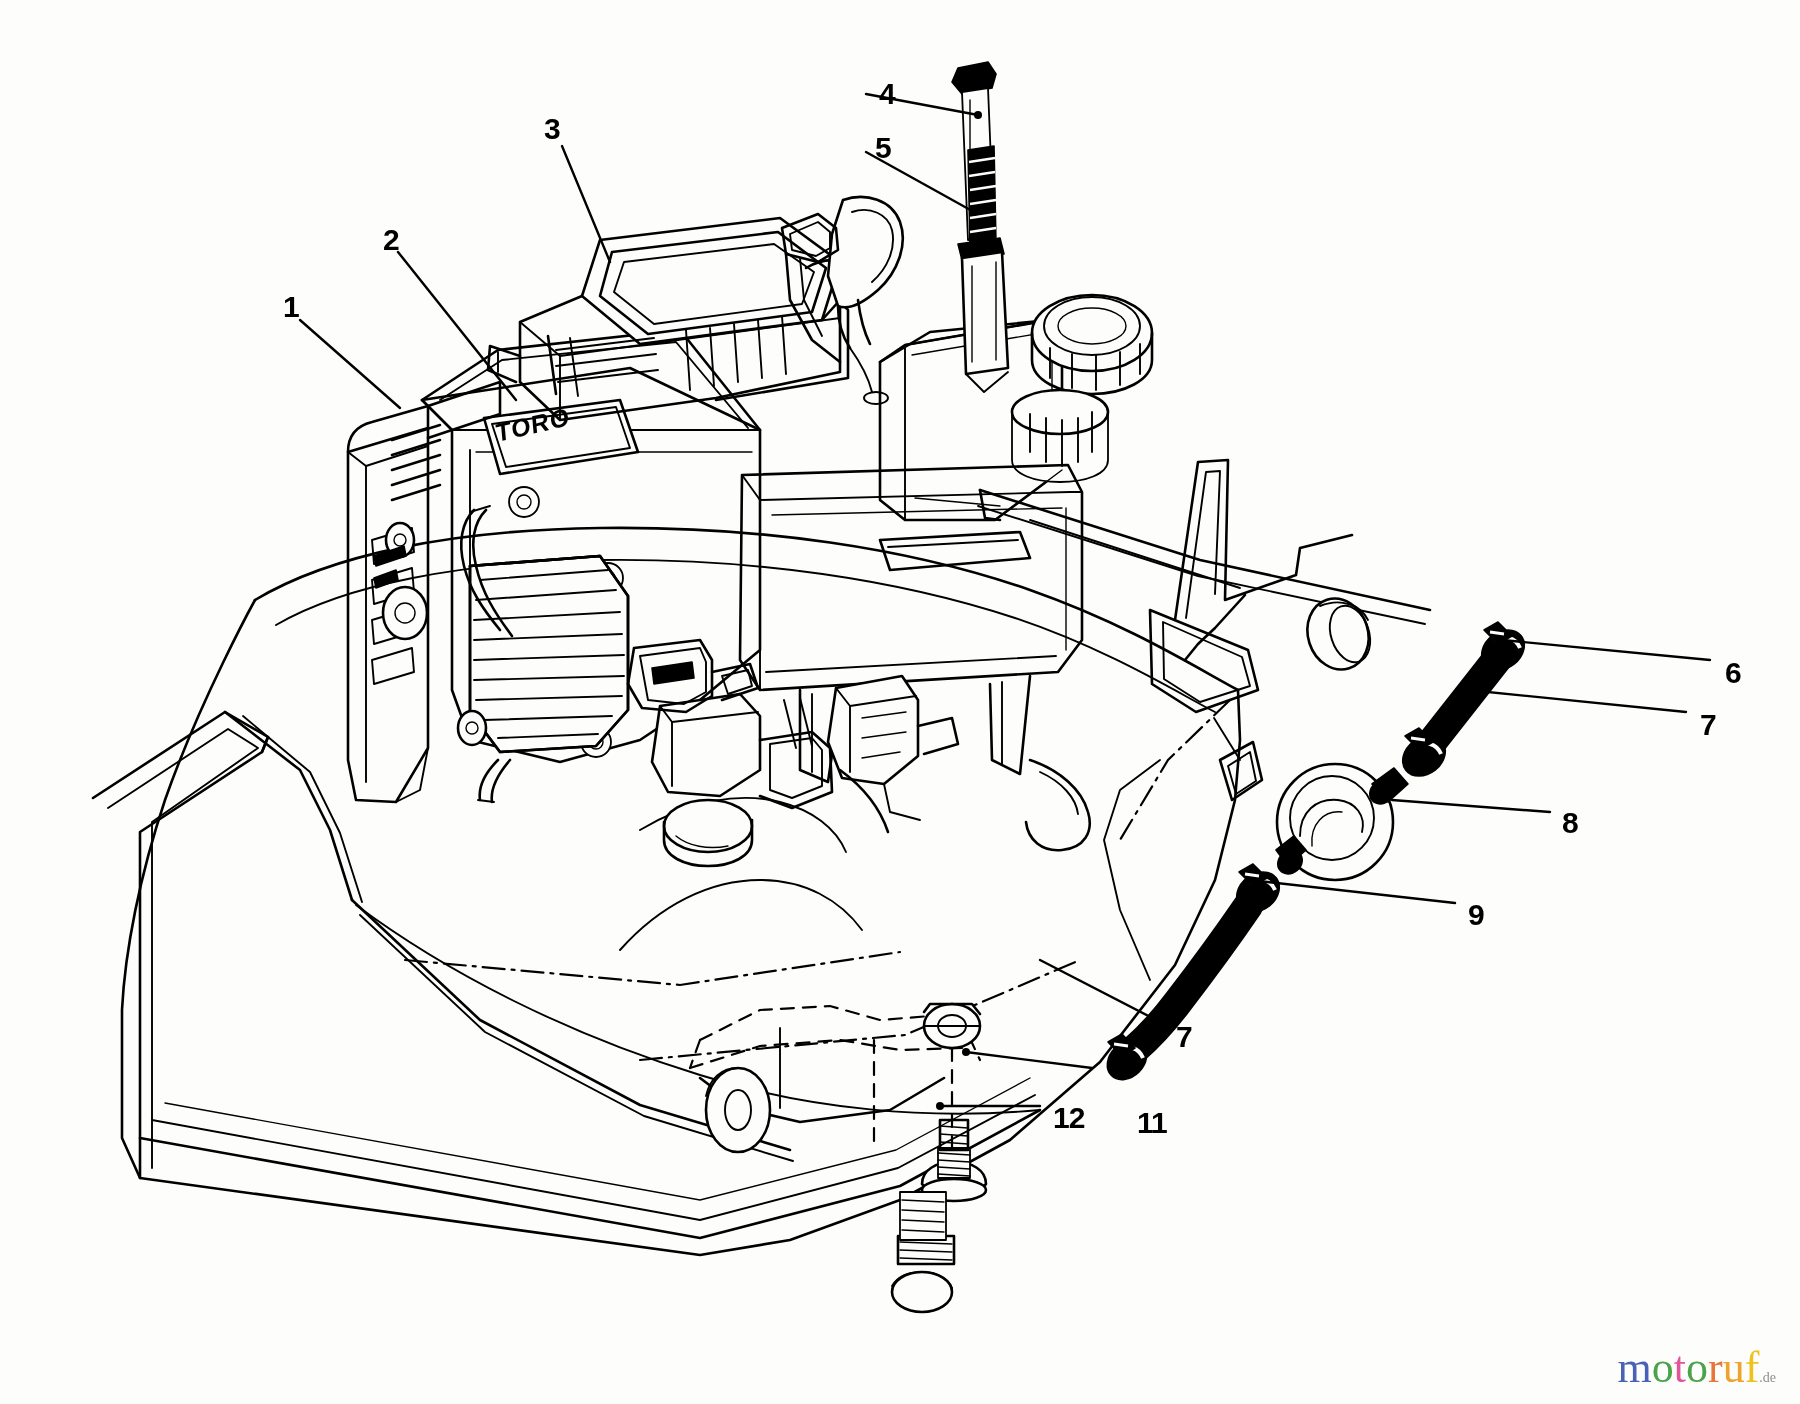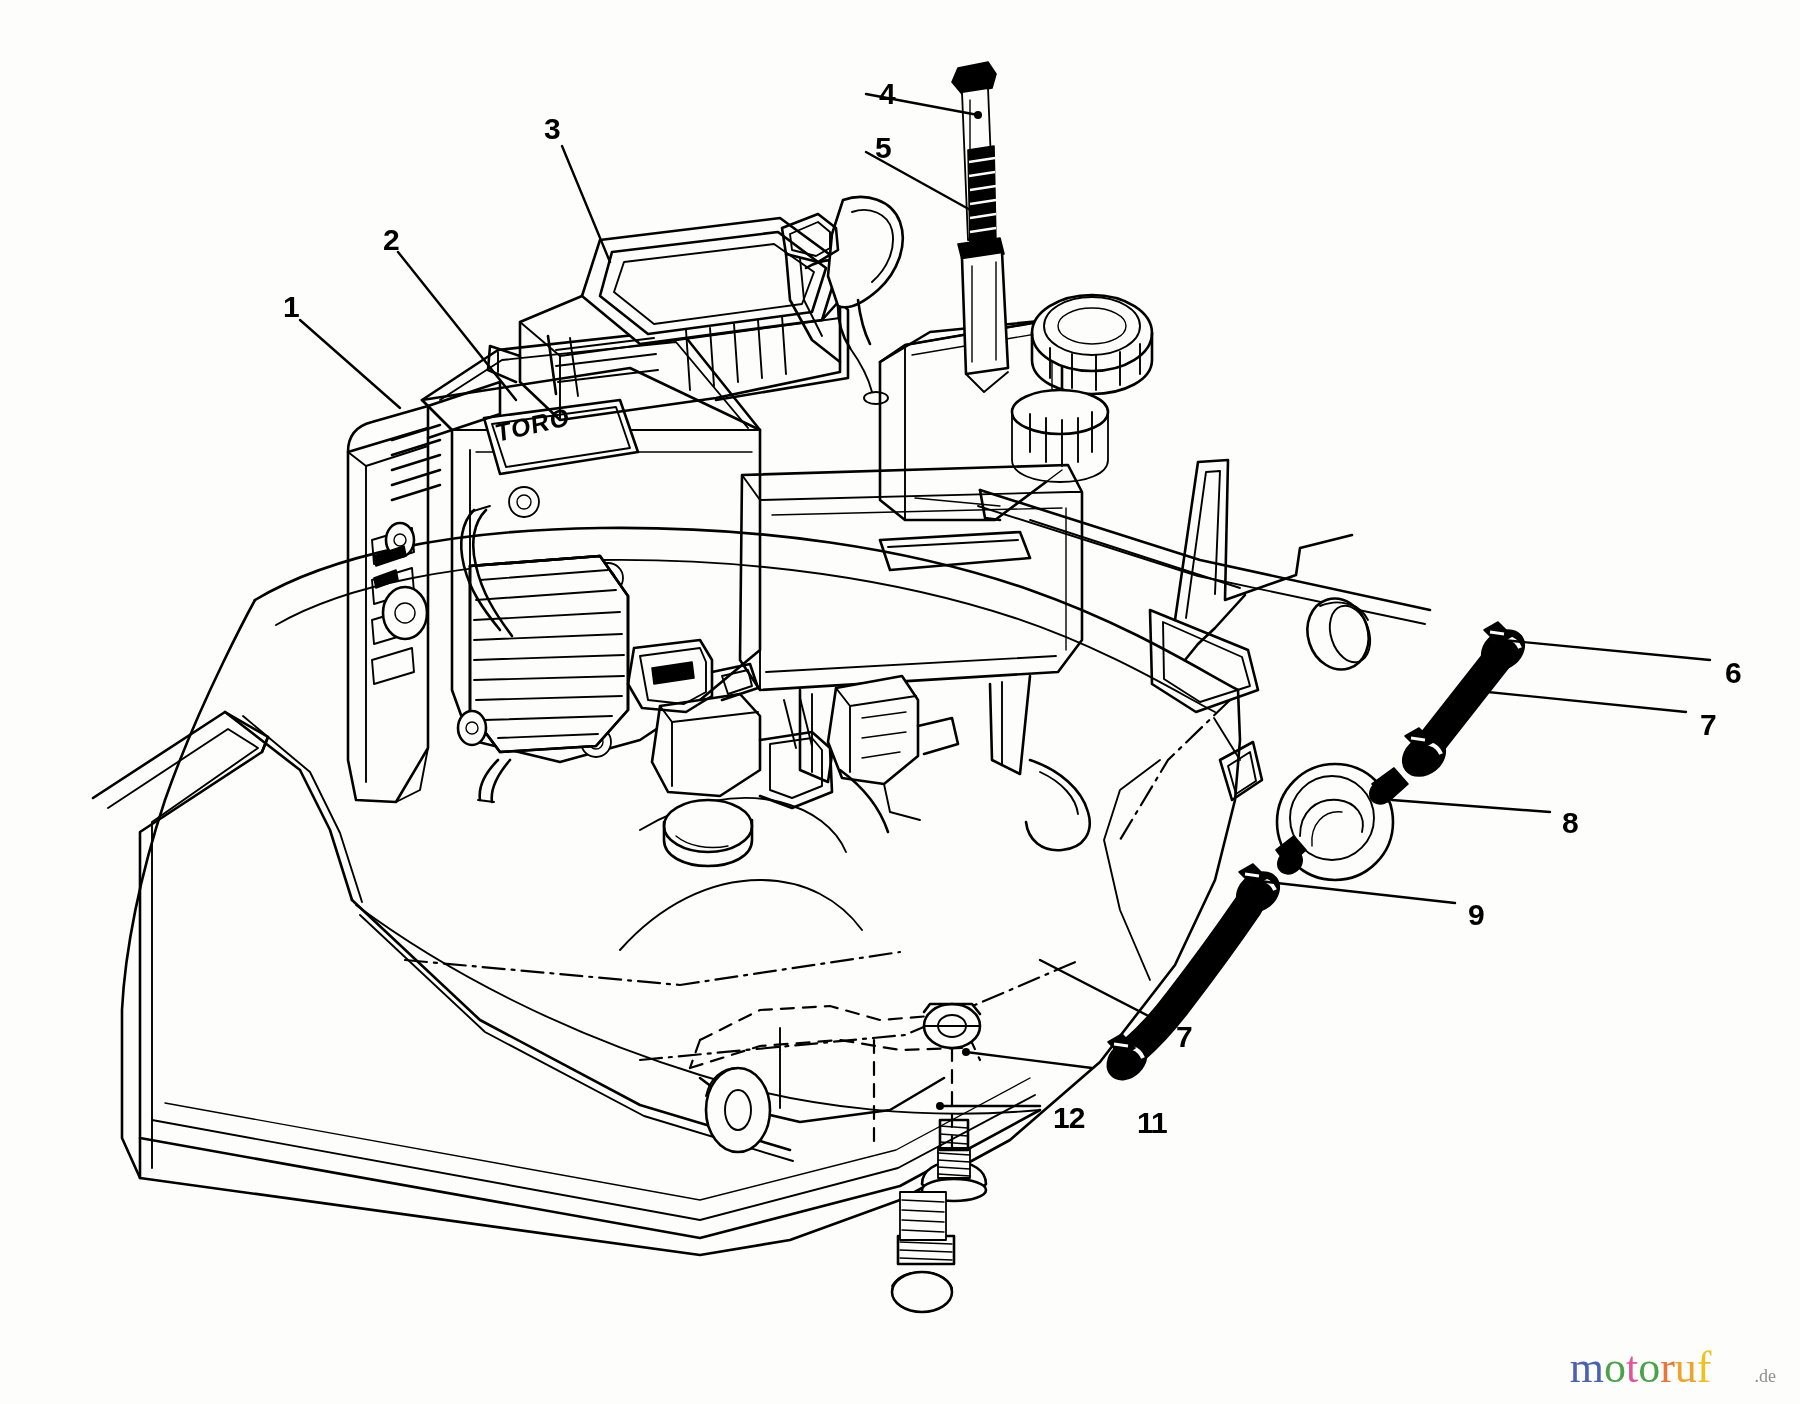--- a/index.html
+++ b/index.html
@@ -101,25 +101,24 @@
     right: 24px;
     bottom: 14px;
     font-family: "Liberation Serif", serif;
     font-size: 44px;
     line-height: 1;
     white-space: nowrap;
     user-select: none;
   }
   #watermark .wm-letter { font-weight: 400; }
   #watermark .wm-tld {
-    font-size: 18px;
+    font-size: 14px;
     color: #8e8e8e;
     vertical-align: baseline;
     letter-spacing: 0px;
-    margin-left: 43px;
   }
   .toro-badge-text {
     position: absolute;
     font-family: "Liberation Sans", sans-serif;
     font-weight: bold;
     font-size: 25px;
     color: #000;
     letter-spacing: 1px;
     transform: rotate(-13deg) skewX(-8deg);
     transform-origin: left center;

